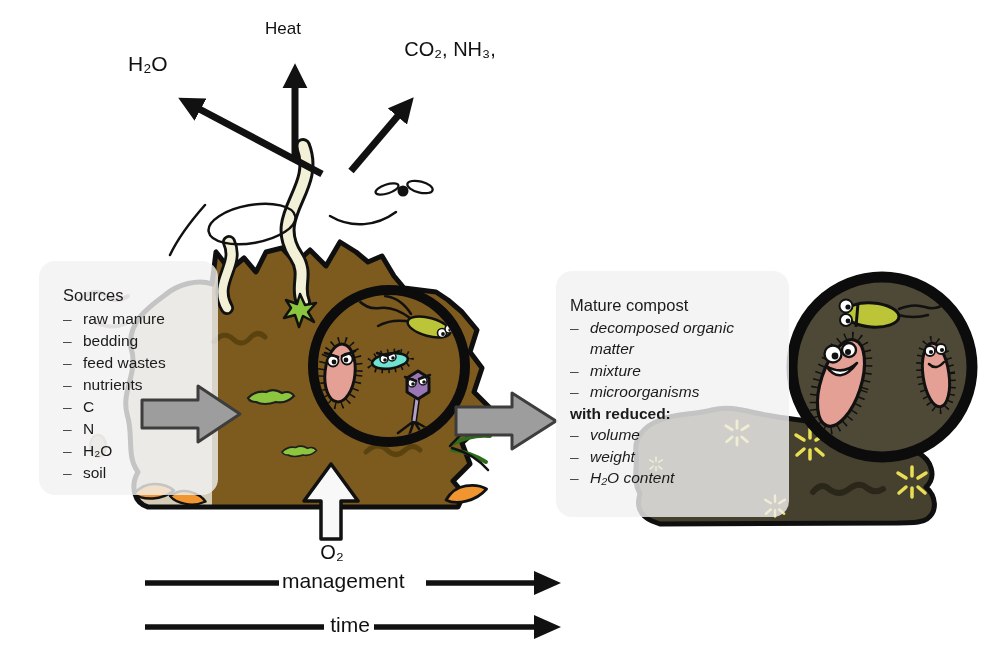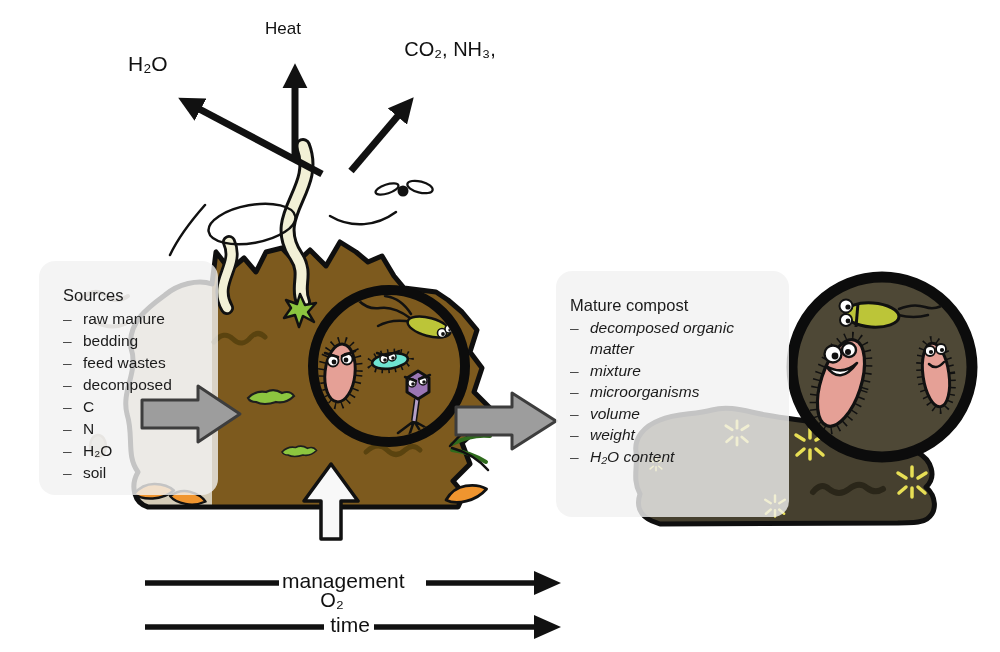--- a/index.html
+++ b/index.html
@@ -23,21 +23,21 @@
   .panel-mature { left:556px; top:271px; width:233px; height:246px;
     padding:12px 0 0 14px; font-size:15.5px; line-height:21.5px; }
   .panel-mature .title { font-size:16.5px; }
   .panel-mature .li .txt { max-width:170px;font-style:italic; }
   svg.overlay { position:absolute; left:0; top:0; z-index:5; pointer-events:none; }
   .lbl { position:absolute; z-index:6; white-space:nowrap; color:#111; }
   .lbl-h2o  { left:128px; top:52px;  font-size:21px; }
   .lbl-heat { left:265px; top:19px;  font-size:17px; }
   .lbl-gases{ left:392px; top:35px;  width:116px; text-align:center;
               font-size:20px; line-height:28px; white-space:normal; }
-  .lbl-o2   { left:306px; top:541px; width:52px;  text-align:center; font-size:20px;margin-top:48px; }
+  .lbl-o2   { left:306px; top:541px; width:52px;  text-align:center; font-size:20px; }
   .lbl-mgmt { left:282px; top:569px; width:144px; text-align:left; font-size:21px; }
   .lbl-time { left:302px; top:613px; width:96px;  text-align:center; font-size:21px; }
 </style>
 </head>
 <body>
 
 <div class="stage">
 
   <svg class="base" width="1000" height="652" viewBox="0 0 1000 652">
     <defs>
@@ -248,21 +248,21 @@
     <div class="li">
       <span class="dash">–</span>
       <span class="txt">bedding</span>
       </div>
     <div class="li">
       <span class="dash">–</span>
       <span class="txt">feed wastes</span>
       </div>
     <div class="li">
       <span class="dash">–</span>
-      <span class="txt">decomposed</span>
+      <span class="txt">nutrients</span>
       </div>
     <div class="li">
       <span class="dash">–</span>
       <span class="txt">C</span>
       </div>
     <div class="li">
       <span class="dash">–</span>
       <span class="txt">N</span>
       </div>
     <div class="li">
@@ -282,20 +282,21 @@
       <span class="txt">decomposed organic matter</span>
       </div>
     <div class="li">
       <span class="dash">–</span>
       <span class="txt">mixture</span>
       </div>
     <div class="li">
       <span class="dash">–</span>
       <span class="txt">microorganisms</span>
       </div>
+    <div class="bold">with reduced:</div>
     <div class="li">
       <span class="dash">–</span>
       <span class="txt">volume</span>
       </div>
     <div class="li">
       <span class="dash">–</span>
       <span class="txt">weight</span>
       </div>
     <div class="li">
       <span class="dash">–</span>

